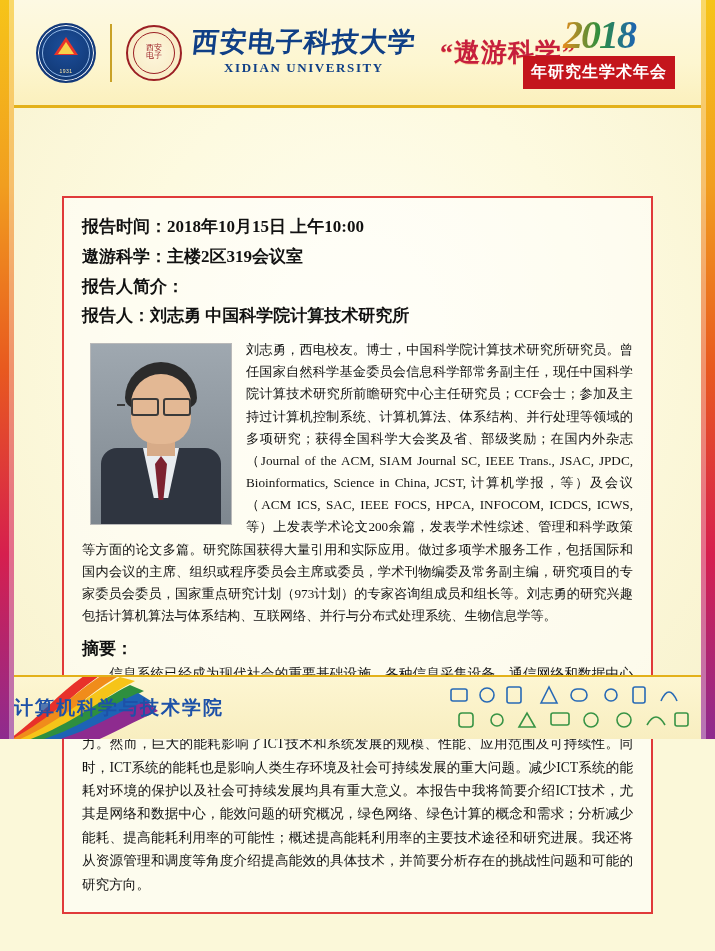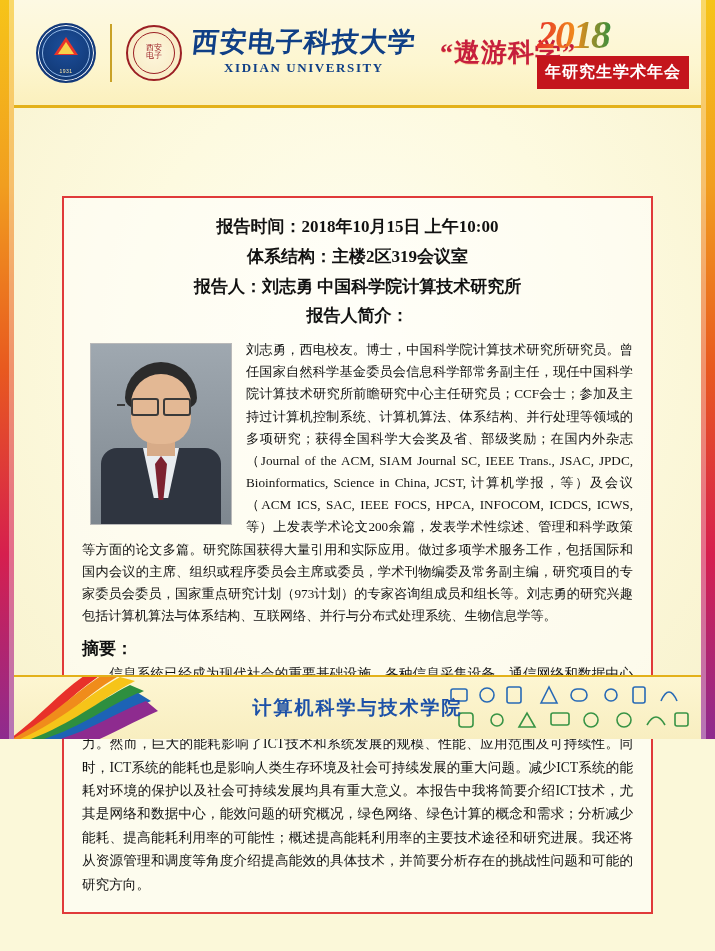--- a/index.html
+++ b/index.html
@@ -77,21 +77,21 @@
     font-family:"Liberation Serif",serif;font-weight:bold;font-size:13px;color:#0f3f86;
     letter-spacing:1.6px;margin-top:4px;text-align:center;
   }
   .slogan{
     margin-left:24px;flex:0 0 auto;
     font-family:"Liberation Serif",serif;font-weight:bold;font-size:26px;
     color:#c61f3d;letter-spacing:1px;
     text-shadow:0 1px 0 #ffd9a0;
   }
   .yearmark{
-    position:absolute;right:12px;top:16px;text-align:left;
+    position:absolute;right:26px;top:16px;text-align:center;
   }
   .yearmark .big{
     font-family:"Liberation Serif",serif;font-weight:bold;font-size:40px;
     background:linear-gradient(90deg,#e8312a,#f08c1b,#2e8f3f,#1d63b5,#8e2b8f);
     -webkit-background-clip:text;background-clip:text;color:transparent;
     letter-spacing:-2px;line-height:.95;
     font-style:italic;
   }
   .yearline{
     margin-top:2px;background:#c4151c;color:#fff;font-weight:bold;font-size:16px;
@@ -107,21 +107,21 @@
   }
 
   
   .card{
     position:absolute;left:62px;right:62px;top:196px;
     border:2px solid #e03a3a;
     background:rgba(255,255,255,.55);
     padding:14px 18px 16px 18px;
     box-sizing:border-box;
   }
-  .meta{font-family:"Liberation Serif",serif;font-weight:bold;font-size:17px;color:#111;line-height:1.75;text-align:center;}
+  .meta{font-family:"Liberation Serif",serif;font-weight:bold;font-size:17px;color:#111;line-height:1.75;}
   .meta .lbl{color:#111}
   .bio-block{margin-top:8px;}
   .bio-label{font-family:"Liberation Serif",serif;font-weight:bold;font-size:17px;color:#111;}
   .photo{
     float:left;width:140px;height:180px;margin:4px 14px 6px 8px;
     border:1px solid #b9b9b9;background:#cfd6dd;position:relative;overflow:hidden;
   }
   .photo .bg{position:absolute;inset:0;background:linear-gradient(180deg,#9fa8b0 0%,#7e878f 100%);}
   .photo .hair{position:absolute;left:34px;top:18px;width:72px;height:46px;border-radius:36px 36px 10px 10px;background:#2b2b2b;}
   .photo .face{position:absolute;left:40px;top:30px;width:60px;height:70px;border-radius:30px 30px 26px 26px;background:#e3b894;}
@@ -147,21 +147,21 @@
   .abstract-text{
     font-family:"Liberation Serif",serif;font-size:13.6px;color:#111;line-height:1.72;
     text-align:justify;text-justify:inter-ideograph;text-indent:2em;margin-top:2px;
   }
 
   
   .footer{
     position:absolute;left:14px;right:14px;bottom:0;height:62px;
     background:linear-gradient(180deg,#fdf6d2,#f8eec0);
     border-top:2px solid #e3b11a;
-    display:flex;align-items:center;justify-content:center;
+    display:flex;align-items:center;justify-content:flex-start;
     overflow:hidden;
   }
   .footer-text{
     font-family:"Liberation Serif",serif;font-weight:bold;font-size:19px;color:#1d51a8;letter-spacing:2px;
     position:relative;z-index:3;
   }
   .ribbon{
     position:absolute;left:-10px;bottom:-6px;width:190px;height:80px;z-index:1;
   }
   .icons-strip{
@@ -209,27 +209,27 @@
   </div>
 
 
   <div class="card">
 
     <div class="meta">
       <div>
         <span class="lbl">报告时间：</span><span>2018年10月15日 上午10:00</span>
       </div>
       <div>
-        <span class="lbl">体系结构：</span><span>主楼2区319会议室</span>
+        <span class="lbl">遨游科学：</span><span>主楼2区319会议室</span>
+      </div>
+      <div>
+        <span class="bio-label">报告人简介：</span>
       </div>
       <div>
         <span class="lbl">报告人：</span><span>刘志勇 中国科学院计算技术研究所</span>
-      </div>
-      <div>
-        <span class="bio-label">报告人简介：</span>
       </div>
     </div>
 
     <div class="bio-block">
       <div class="photo">
         <div class="bg"></div>
         <div class="suit"></div>
         <div class="shirt"></div>
         <div class="tie"></div>
         <div class="neck"></div>

